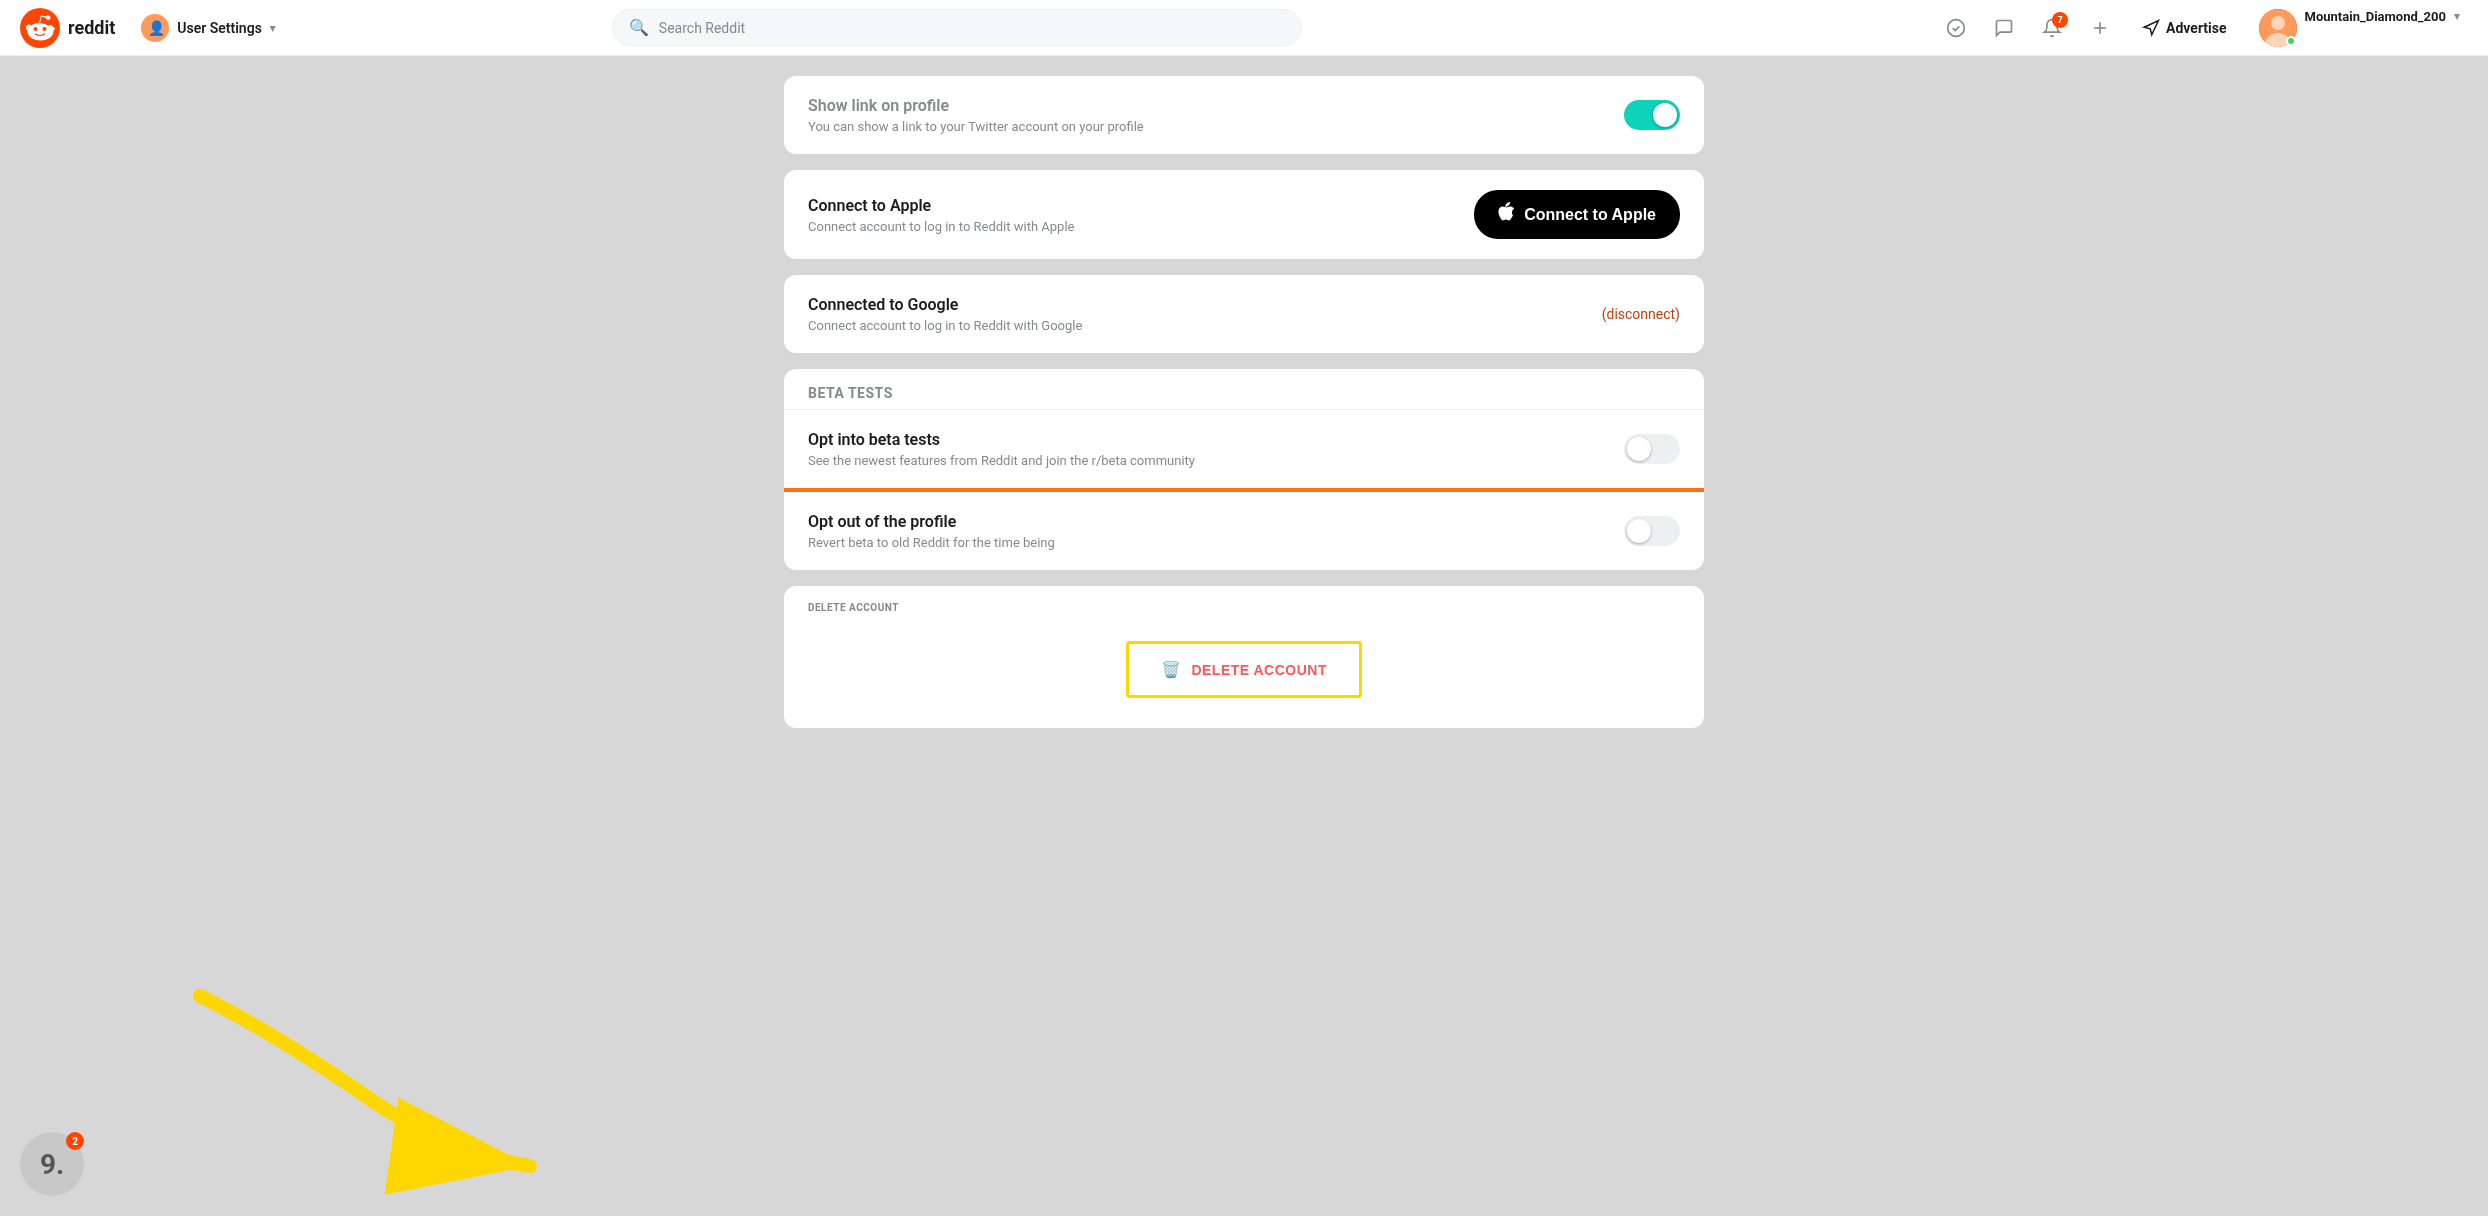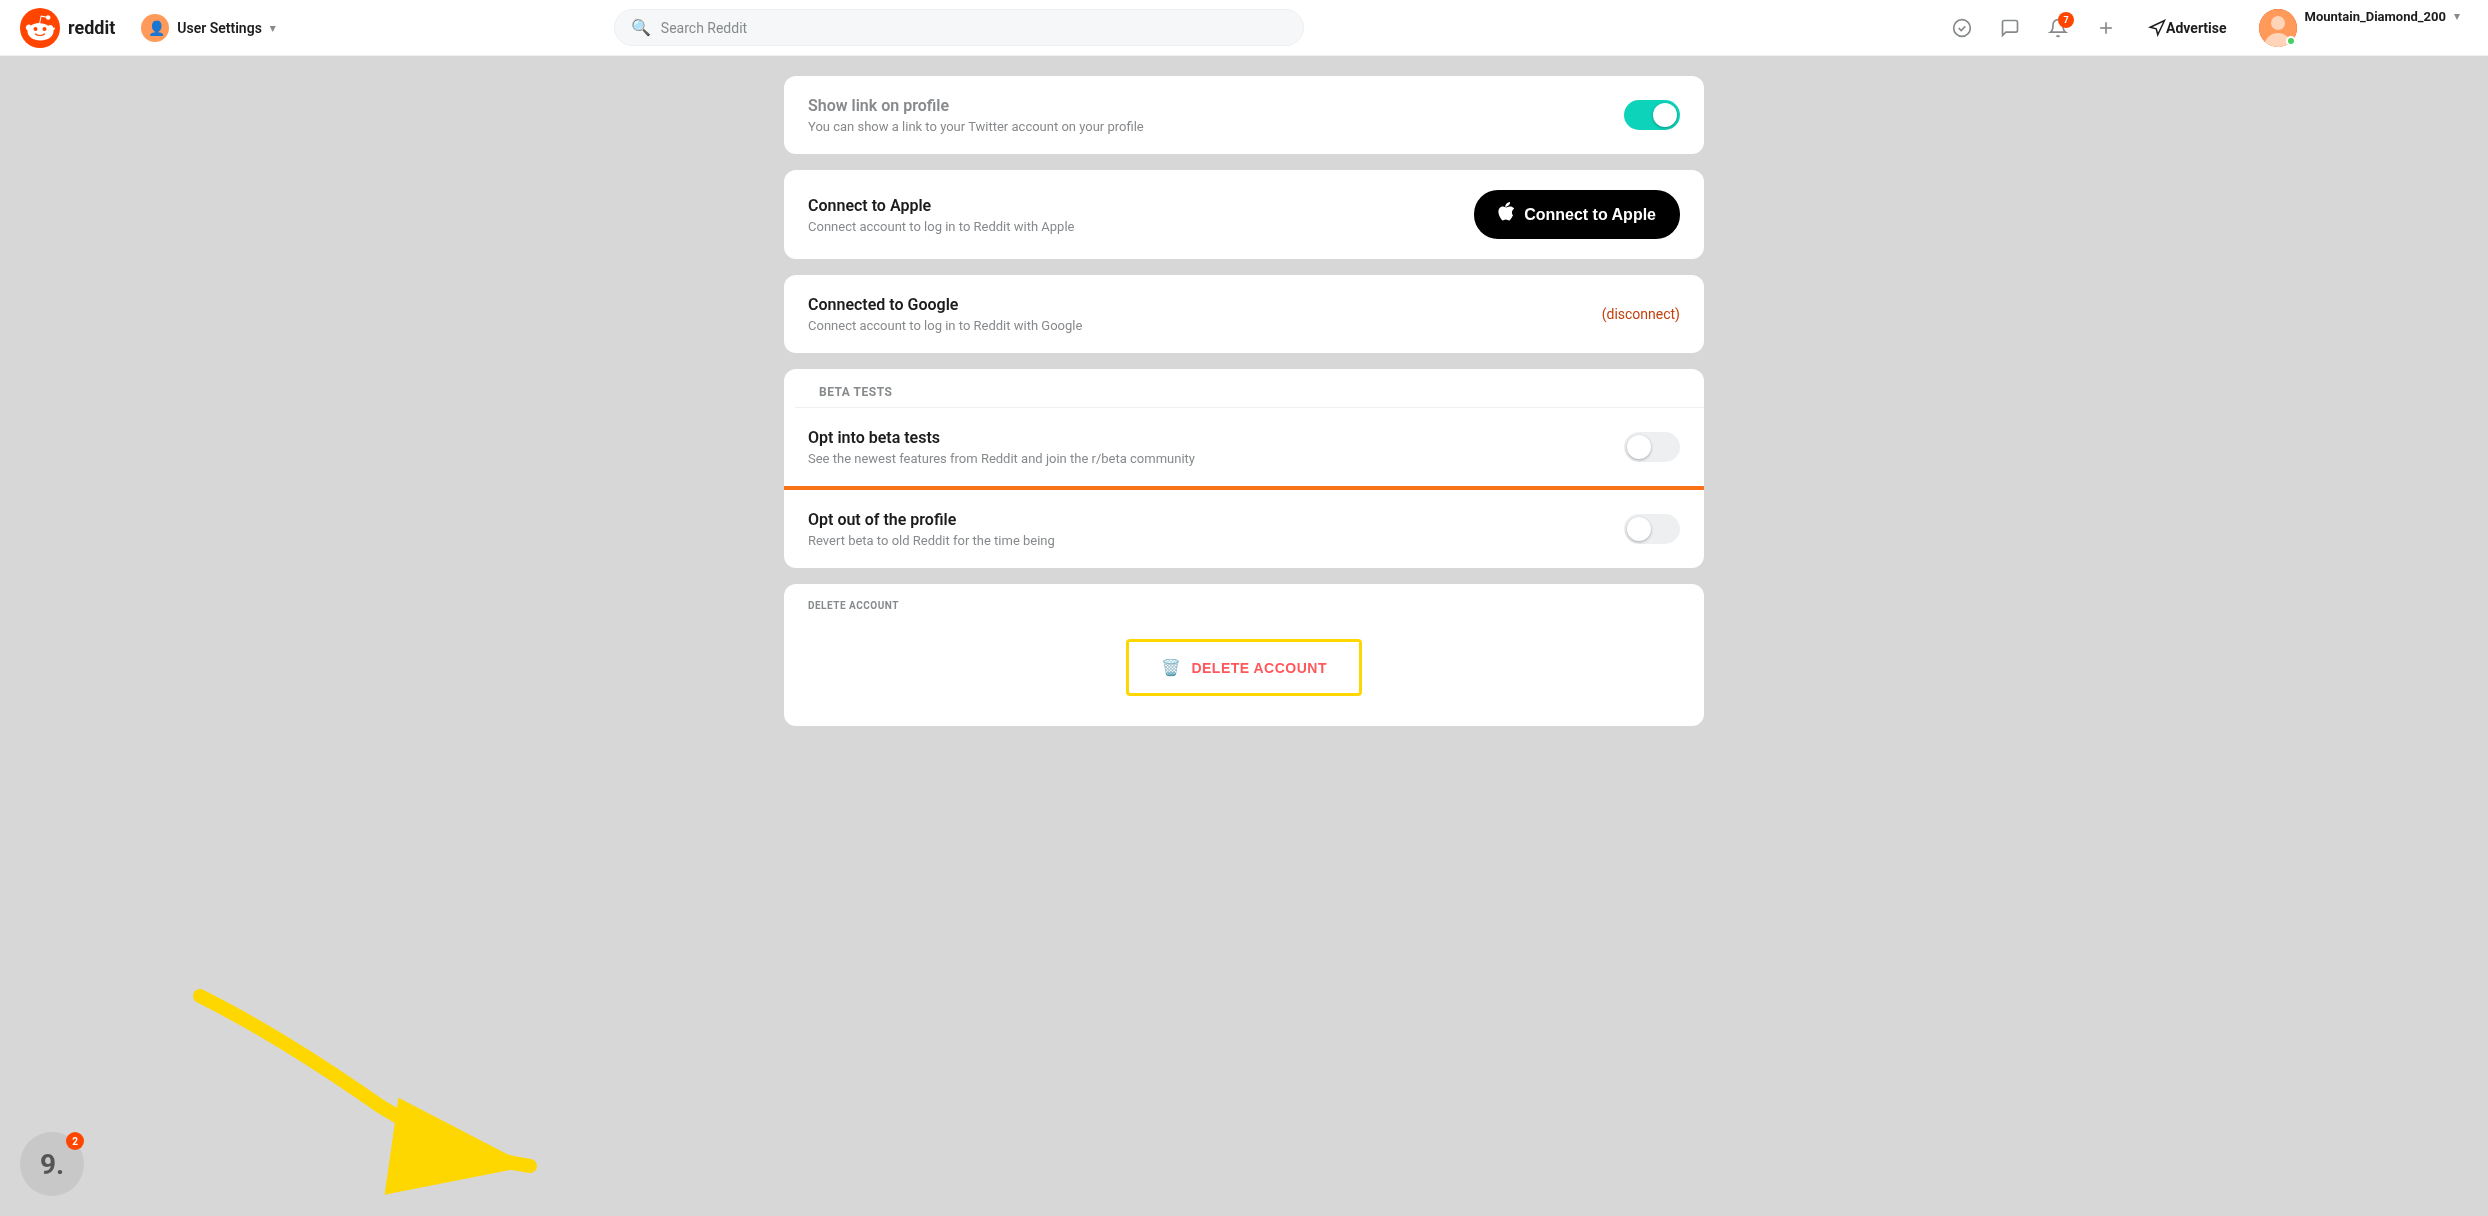--- a/index.html
+++ b/index.html
@@ -100,21 +100,21 @@
       width: 16px;
       height: 16px;
       border-radius: 50%;
       display: flex;
       align-items: center;
       justify-content: center;
     }
     .advertise-btn {
       display: flex;
       align-items: center;
-      gap: 0;
+      gap: 6px;
       padding: 6px 12px;
       border-radius: 4px;
       cursor: pointer;
       font-size: 14px;
       font-weight: 700;
       color: #1c1c1c;
       text-align: center;
     }
 
     .nav-user-profile {
@@ -244,27 +244,26 @@
     .disconnect-link {
       color: #c2410c;
       font-size: 14px;
       cursor: pointer;
       text-decoration: none;
     }
 
     
     .section-label {
       padding: 16px 24px 8px;
-      font-size: 12px;
+      font-size: 14px;
       font-weight: 700;
       color: #878a8c;
       letter-spacing: 0.5px;
       text-transform: uppercase;
       border-bottom: 1px solid #edeff1;
-      margin-left: 11px;
     }
 
     
     .delete-section-label {
       padding: 16px 24px 8px;
       font-size: 10px;
       font-weight: 700;
       color: #878a8c;
       letter-spacing: 0.5px;
       text-transform: uppercase;

